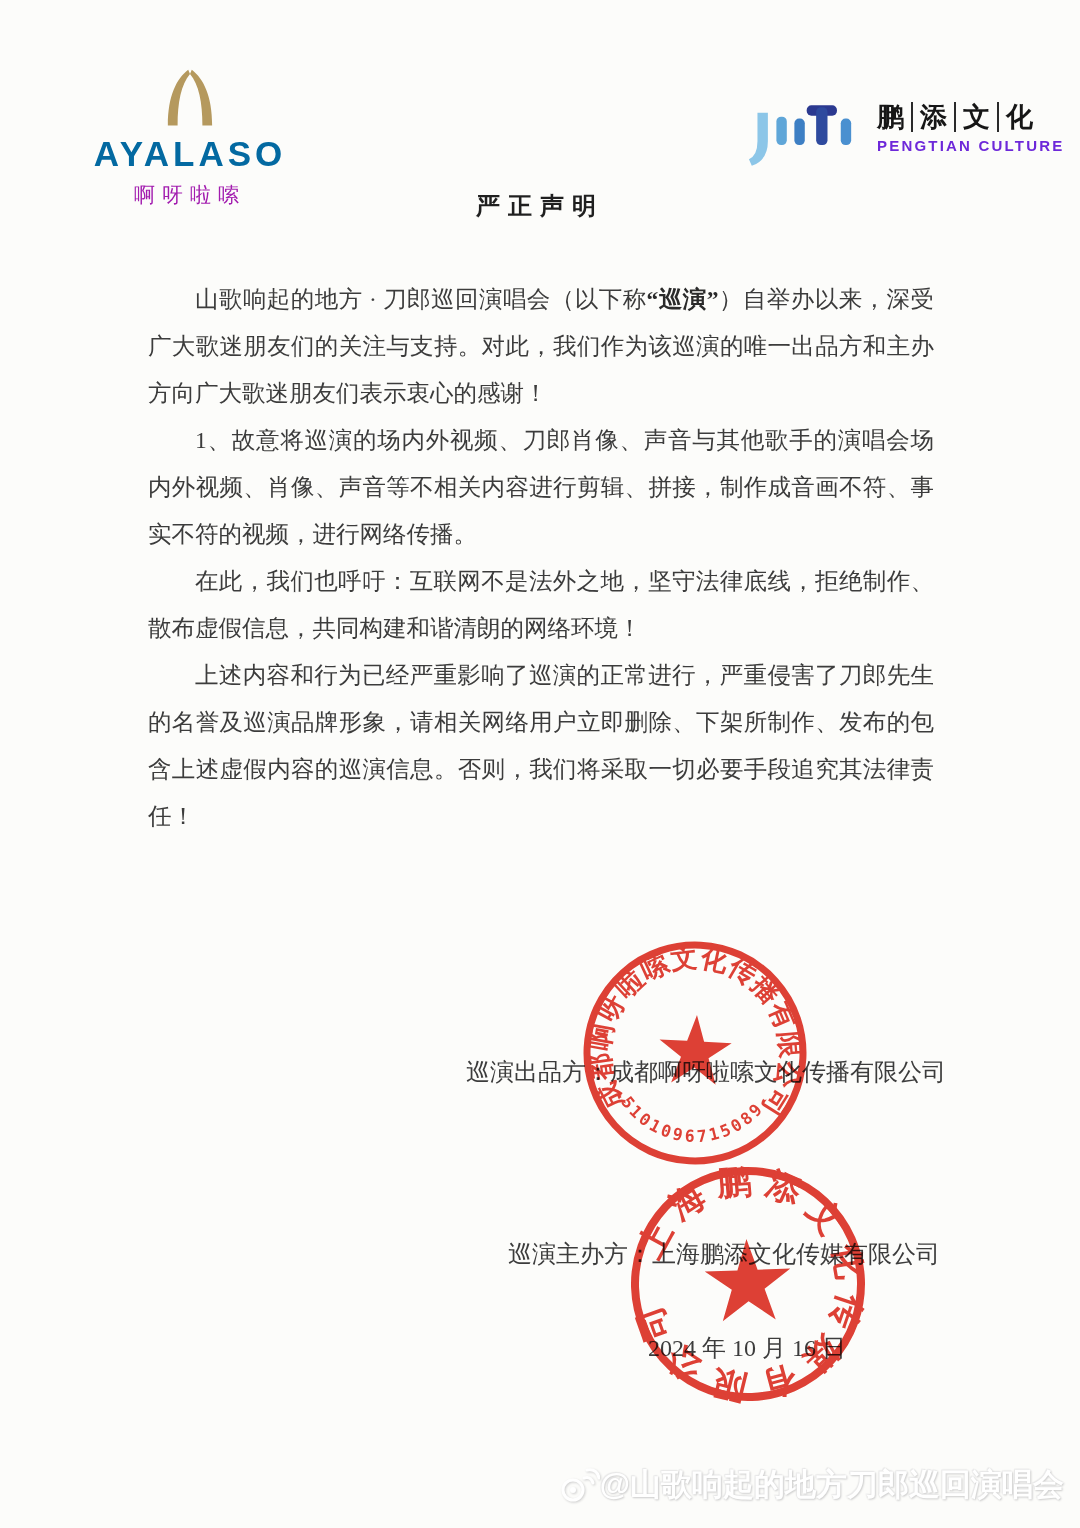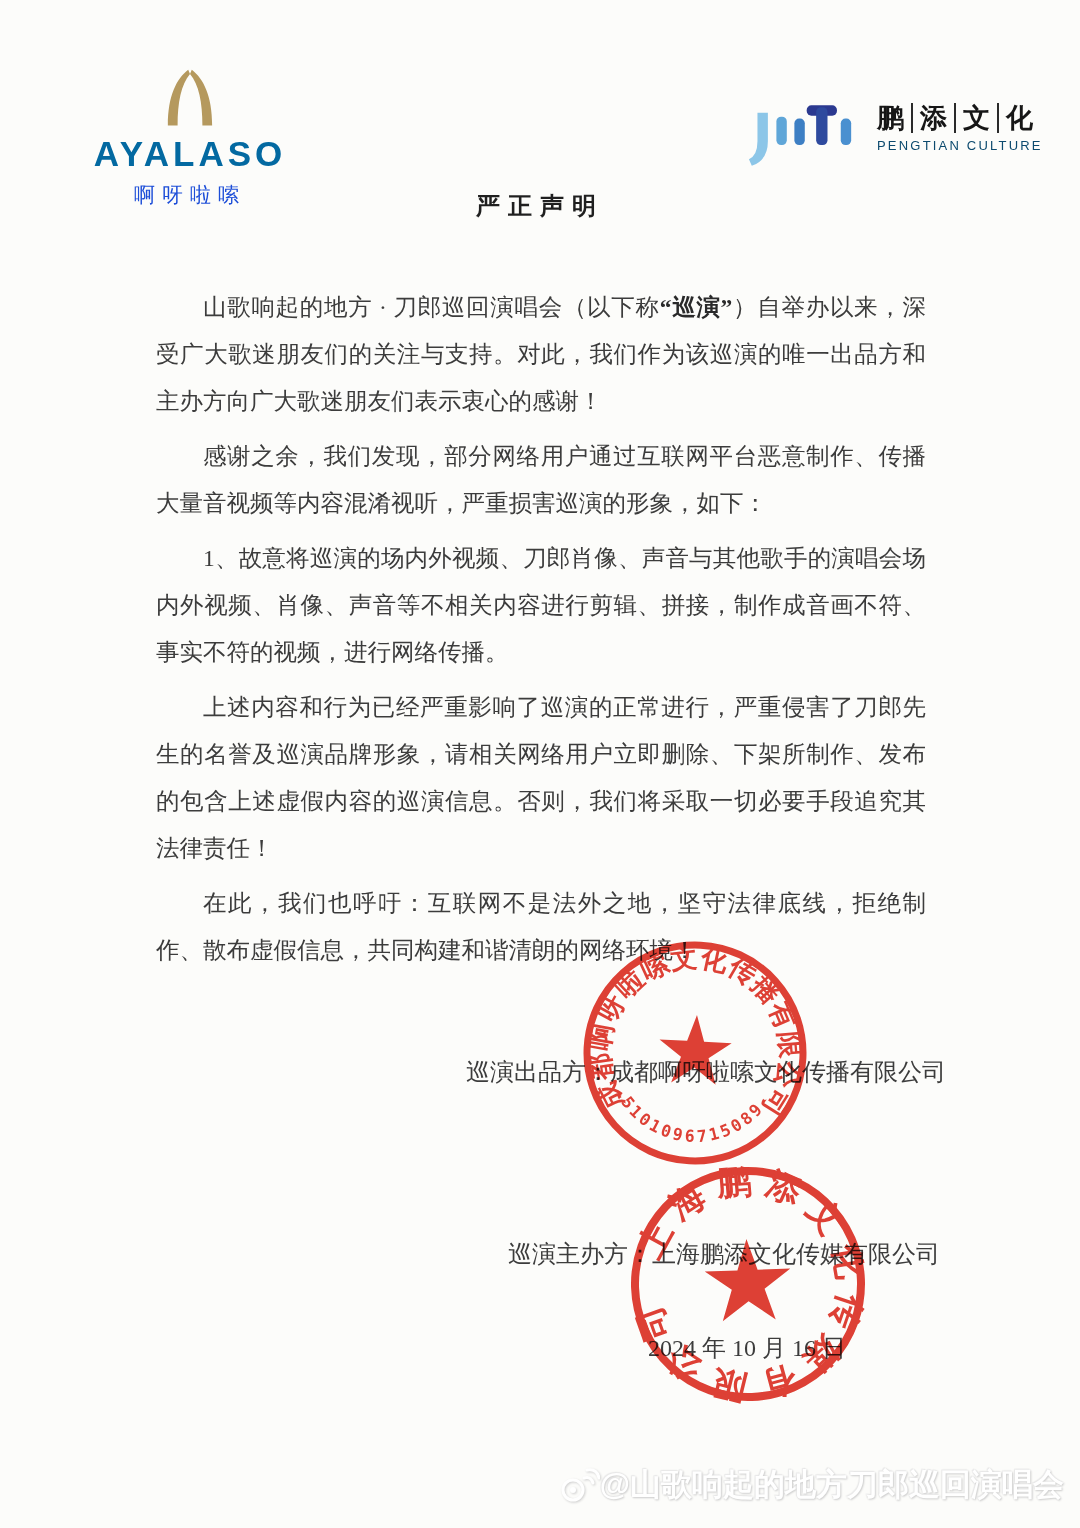--- a/index.html
+++ b/index.html
@@ -10,47 +10,47 @@
     color:#3c3c3c;
   }
 
   
   .logo-ayalaso { position:absolute; left:72px; top:64px; width:236px; text-align:center; }
   .logo-ayalaso .arch { display:block; margin:0 auto; }
   .ayalaso-word {
     margin-top:2px; font-family:"Liberation Sans","DejaVu Sans",sans-serif;
     font-size:35px; font-weight:700; letter-spacing:4px; color:#0369a1;
   }
-  .ayalaso-cn { margin-top:7px; font-size:21px; letter-spacing:7px; color:#1d4ed8; }
+  .ayalaso-cn { margin-top:7px; font-size:21px; letter-spacing:7px; color:#a21caf; }
 
   .logo-pengtian { position:absolute; left:748px; top:84px; display:flex; align-items:center; gap:16px; }
   .pengtian-text { display:flex; flex-direction:column; }
   .pengtian-cn { display:flex; align-items:center; font-family:"Liberation Sans","DejaVu Sans",sans-serif; }
   .pengtian-cn .char {
     font-size:27px; font-weight:700; color:#161616; line-height:30px;
     padding:0 7px; border-right:2px solid #2a2a2a;
   }
   .pengtian-cn .char:last-child { border-right:none; }
   .pengtian-en {
     margin-top:5px; padding-left:7px;
     font-family:"Liberation Sans","DejaVu Sans",sans-serif;
-    font-size:13px; font-weight:400; letter-spacing:2.2px; color:#0c4a6e;
+    font-size:15px; font-weight:700; letter-spacing:2.2px; color:#6d28d9;
   }
 
   
   .title {
     position:absolute; top:190px; left:0; width:100%; margin:0;
     text-align:center; font-size:24px; font-weight:700;
     letter-spacing:8px; color:#1f1f1f;
   }
 
   
   .body { position:absolute; left:148px; top:276px; width:786px;
           font-size:23.5px; line-height:47px; text-align:justify; }
-  .body p { margin:8px; text-indent:2em; }
+  .body p { margin:0; text-indent:2em; }
   .body b { font-weight:700; color:#2a2a2a; }
 
   
   .sig { position:absolute; font-size:24px; color:#3c3c3c; white-space:nowrap; }
   .sig-producer  { left:466px; top:1056px; }
   .sig-organizer { left:508px; top:1238px; }
   .sig-date      { left:648px; top:1332px; }
 
   
   .stamp { position:absolute; mix-blend-mode:multiply; opacity:.93; }
@@ -103,24 +103,23 @@
         <span class="char">化</span>
       </div>
       <div class="pengtian-en">PENGTIAN CULTURE</div>
     </div>
   </div>
 
   <h1 class="title">严正声明</h1>
 
   <main class="body">
     <p><span>山歌响起的地方 · 刀郎巡回演唱会（以下称</span><b>“巡演”</b><span>）自举办以来，深受广大歌迷朋友们的关注与支持。对此，我们作为该巡演的唯一出品方和主办方向广大歌迷朋友们表示衷心的感谢！</span></p>
-    <p>感谢之余，我们发现，部分网络用户通过互联网平台恶意制作、传播大量音视频等内容混淆视听，严重损害巡演的形象，如下：</p>
     <p>1、故意将巡演的场内外视频、刀郎肖像、声音与其他歌手的演唱会场内外视频、肖像、声音等不相关内容进行剪辑、拼接，制作成音画不符、事实不符的视频，进行网络传播。</p>
+    <p>在此，我们也呼吁：互联网不是法外之地，坚守法律底线，拒绝制作、散布虚假信息，共同构建和谐清朗的网络环境！</p>
     <p>上述内容和行为已经严重影响了巡演的正常进行，严重侵害了刀郎先生的名誉及巡演品牌形象，请相关网络用户立即删除、下架所制作、发布的包含上述虚假内容的巡演信息。否则，我们将采取一切必要手段追究其法律责任！</p>
-    <p>在此，我们也呼吁：互联网不是法外之地，坚守法律底线，拒绝制作、散布虚假信息，共同构建和谐清朗的网络环境！</p>
   </main>
 
   <div class="sig sig-producer">巡演出品方：成都啊呀啦嗦文化传播有限公司</div>
   <div class="sig sig-organizer">巡演主办方：上海鹏添文化传媒有限公司</div>
   <div class="sig sig-date">2024 年 10 月 16 日</div>
 
   <svg class="stamp stamp1" width="234" height="234" viewBox="0 0 234 234">
     <circle cx="117" cy="117" r="108" fill="none" stroke="#de3226" stroke-width="7"></circle>
     <path id="s1-top" d="M 51.1 172.3 A 86 86 0 1 1 182.9 172.3" fill="none"></path>
     <path id="s1-bot" d="M 44.1 168 A 89 89 0 0 0 189.9 168" fill="none"></path>

